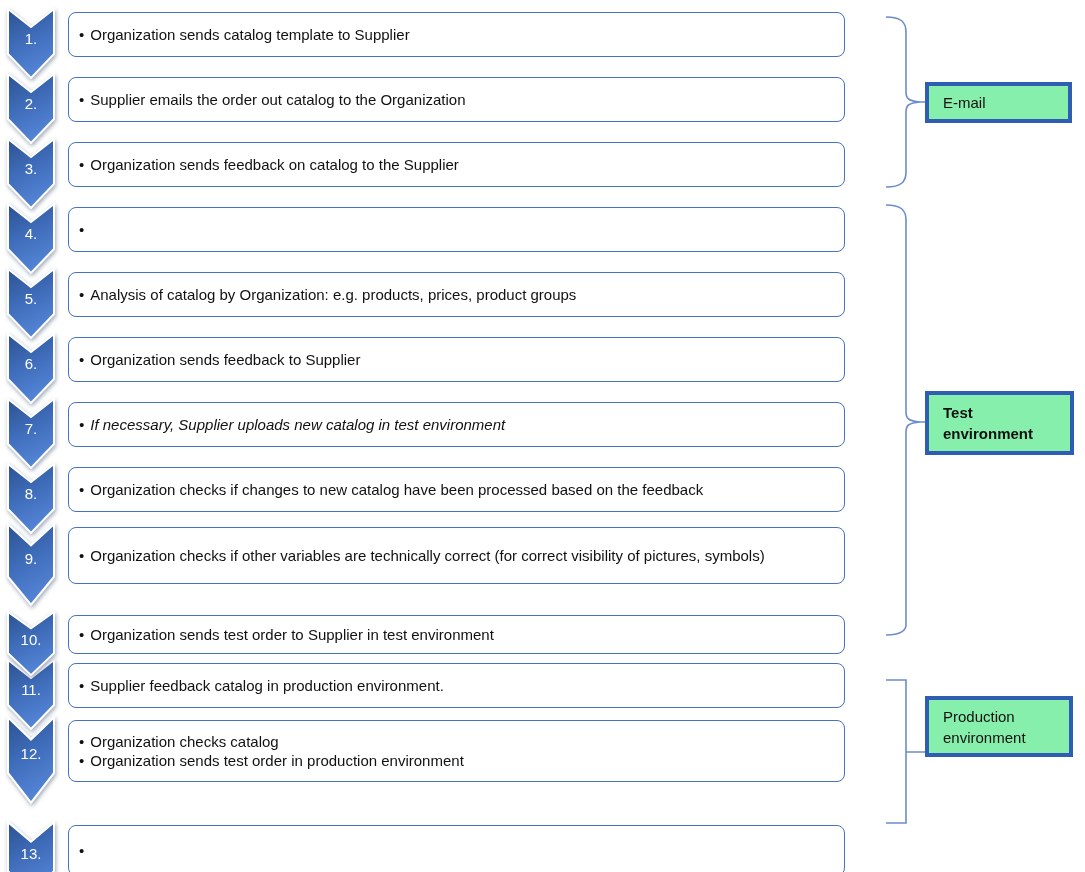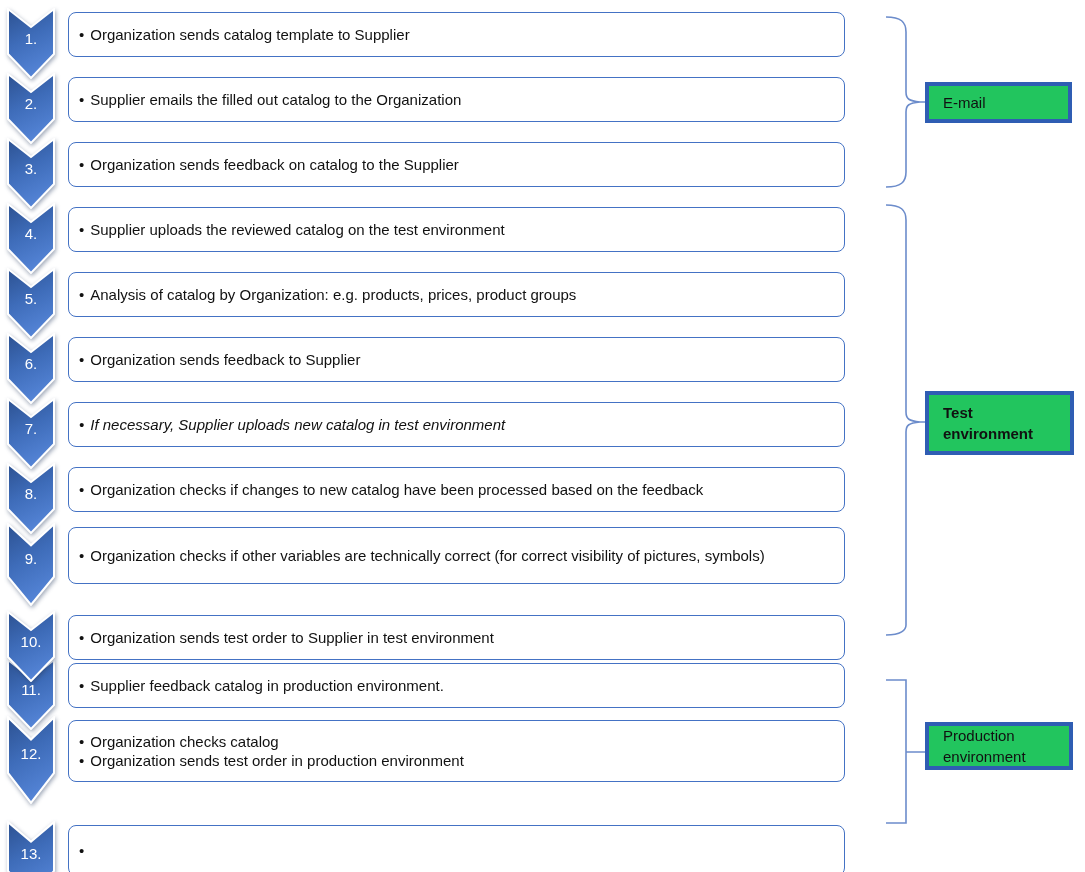--- a/index.html
+++ b/index.html
@@ -24,28 +24,28 @@
     padding:2px 14px 2px 10px;font-size:15px;line-height:19px;
   }
   .line{display:flex;align-items:flex-start;}
   .bullet{margin-right:6px;flex:0 0 auto;}
   .line span{display:inline-block;}
   .italic .line{font-style:italic;}
   .w9{max-width:712px;}
   
   #brackets{position:absolute;left:0;top:0;width:1085px;height:872px;pointer-events:none;}
   .glabel{
-    position:absolute;left:925px;background:#22c55e;border:4px solid #2F5DB3;
+    position:absolute;left:925px;background:#86efac;border:4px solid #2F5DB3;
     box-sizing:border-box;display:flex;flex-direction:column;justify-content:center;
     padding-left:14px;font-size:15px;line-height:21px;
   }
   .glabel .wrap{display:inline-block;max-width:102px;}
   #label-email{top:82px;width:147px;height:41px;}
   #label-test{top:391px;width:149px;height:64px;font-weight:bold;}
-  #label-prod{top:722px;width:148px;height:48px;}
+  #label-prod{top:696px;width:148px;height:61px;}
 </style>
 </head>
 <body>
 
 <div id="canvas">
 
   <svg width="0" height="0" style="position:absolute" aria-hidden="true">
     <defs>
       <linearGradient id="chevGrad" x1="0" y1="0" x2="0.35" y2="1">
         <stop offset="0" stop-color="#2C5191"></stop>
@@ -69,21 +69,21 @@
   </div>
 
   <div class="step" style="top:77px;height:45px;z-index:12">
     <svg class="chev" viewBox="0 0 48 71" preserveAspectRatio="none">
         <polygon points="1,1 24,19 47,1 47,46 24,70 1,46" fill="url(#chevGrad)" stroke="#fff" stroke-width="2"></polygon>
       </svg>
     <span class="num">2.</span>
     <div class="box">
       <div class="line">
           <span class="bullet">•</span>
-          <span>Supplier emails the filled out catalog to the Organization</span>
+          <span>Supplier emails the order out catalog to the Organization</span>
         </div>
     </div>
   </div>
 
   <div class="step" style="top:142px;height:45px;z-index:11">
     <svg class="chev" viewBox="0 0 48 71" preserveAspectRatio="none">
         <polygon points="1,1 24,19 47,1 47,46 24,70 1,46" fill="url(#chevGrad)" stroke="#fff" stroke-width="2"></polygon>
       </svg>
     <span class="num">3.</span>
     <div class="box">
@@ -95,21 +95,20 @@
   </div>
 
   <div class="step" style="top:207px;height:45px;z-index:10">
     <svg class="chev" viewBox="0 0 48 71" preserveAspectRatio="none">
         <polygon points="1,1 24,19 47,1 47,46 24,70 1,46" fill="url(#chevGrad)" stroke="#fff" stroke-width="2"></polygon>
       </svg>
     <span class="num">4.</span>
     <div class="box">
       <div class="line">
           <span class="bullet">•</span>
-          <span>Supplier uploads the reviewed catalog on the test environment</span>
         </div>
     </div>
   </div>
 
   <div class="step" style="top:272px;height:45px;z-index:9">
     <svg class="chev" viewBox="0 0 48 71" preserveAspectRatio="none">
         <polygon points="1,1 24,19 47,1 47,46 24,70 1,46" fill="url(#chevGrad)" stroke="#fff" stroke-width="2"></polygon>
       </svg>
     <span class="num">5.</span>
     <div class="box">
@@ -165,21 +164,21 @@
       </svg>
     <span class="num">9.</span>
     <div class="box">
       <div class="line">
           <span class="bullet">•</span>
           <span class="w9">Organization checks if other variables are technically correct (for correct visibility of pictures, symbols)</span>
         </div>
     </div>
   </div>
 
-  <div class="step" style="top:615px;height:45px;z-index:4">
+  <div class="step" style="top:615px;height:39px;z-index:4">
     <svg class="chev" viewBox="0 0 48 71" preserveAspectRatio="none">
         <polygon points="1,1 24,19 47,1 47,46 24,70 1,46" fill="url(#chevGrad)" stroke="#fff" stroke-width="2"></polygon>
       </svg>
     <span class="num">10.</span>
     <div class="box">
       <div class="line">
           <span class="bullet">•</span>
           <span>Organization sends test order to Supplier in test environment</span>
         </div>
     </div>

